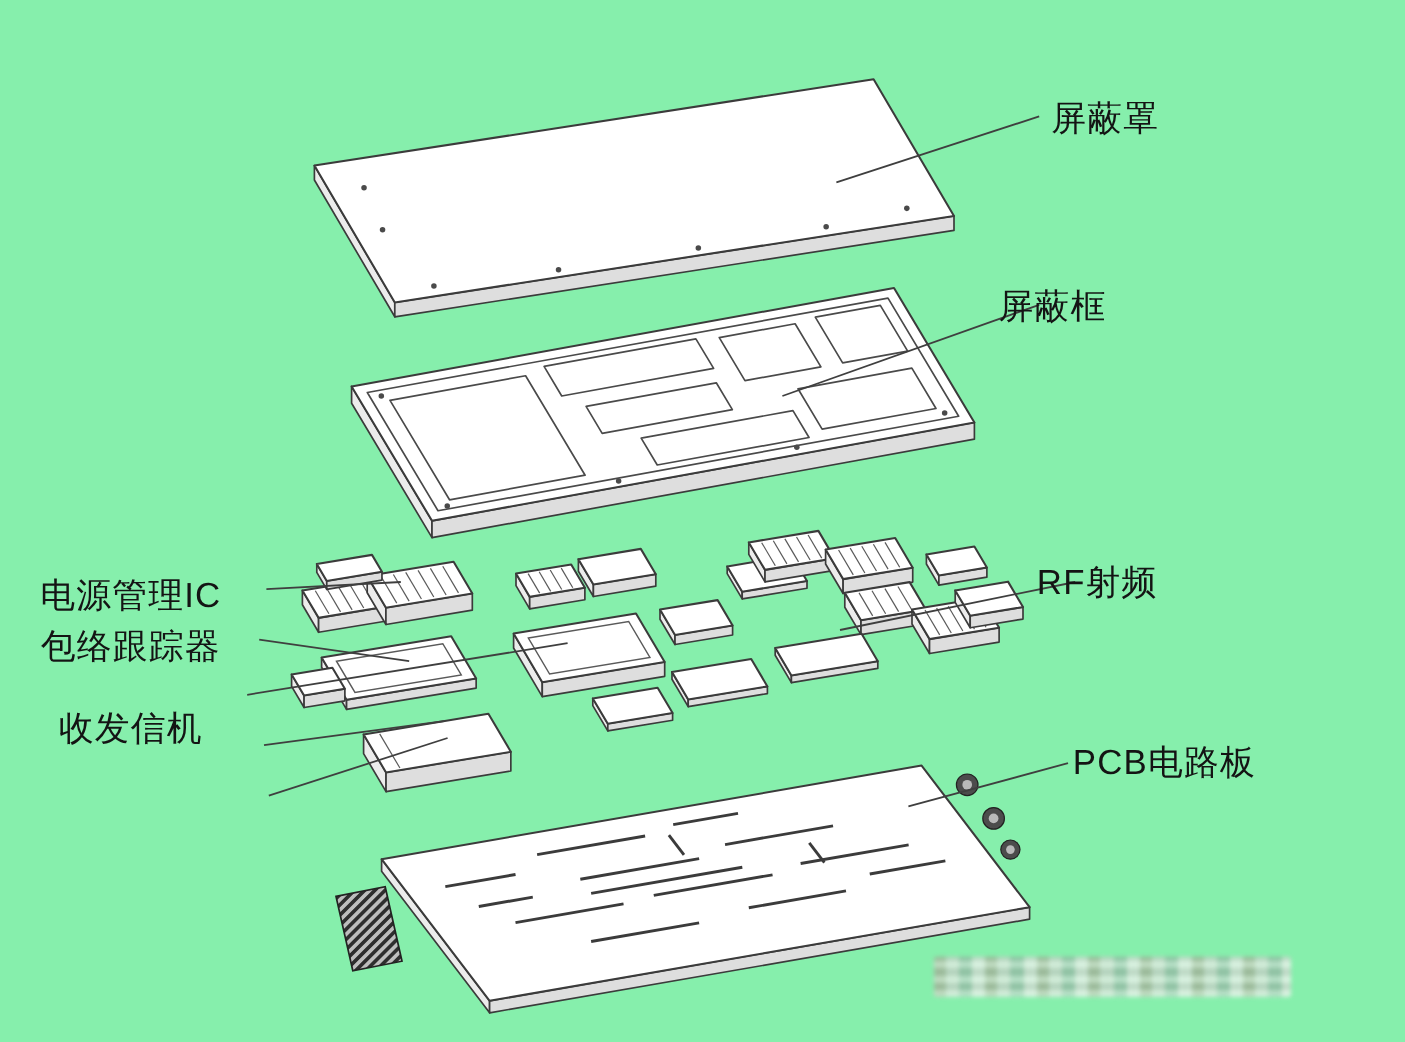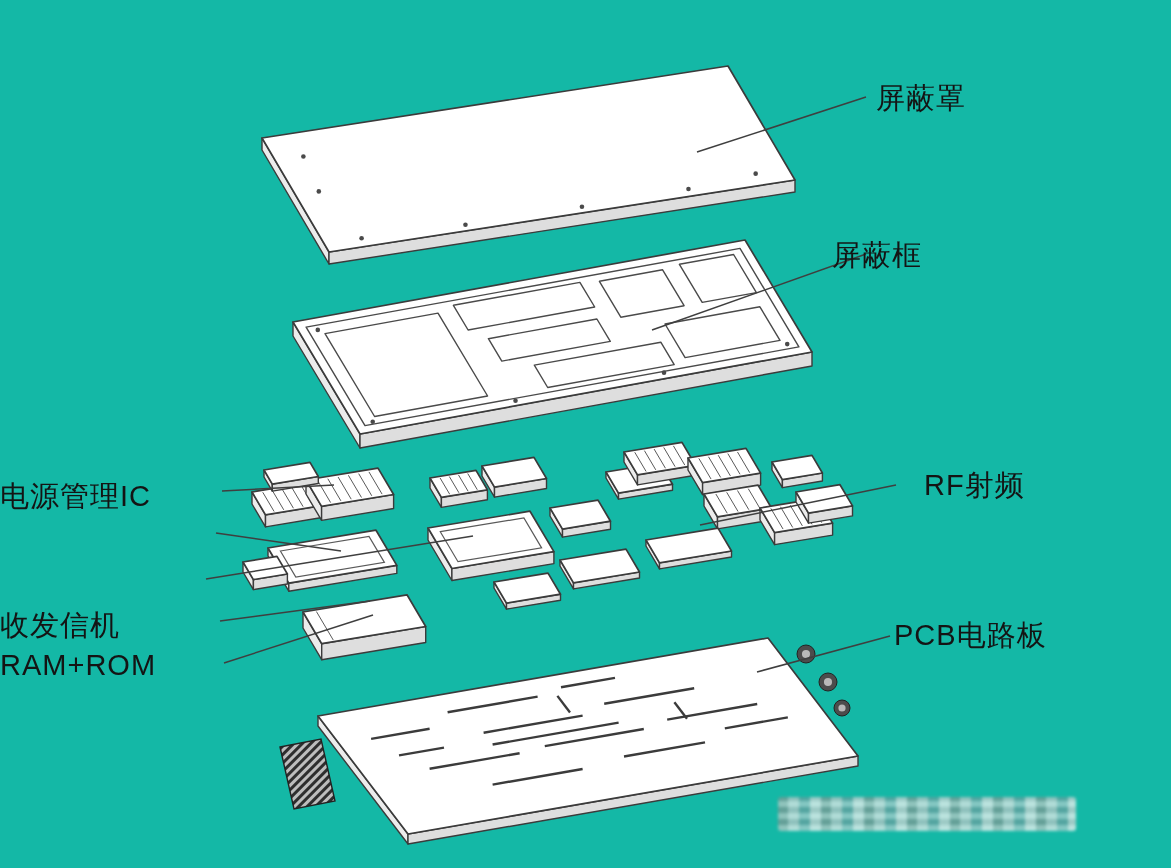--- a/index.html
+++ b/index.html
@@ -1,20 +1,20 @@
 <!DOCTYPE html>
 <html><head>
 <meta charset="utf-8">
 <style>
   html,body{margin:0;padding:0;background:#ffffff;}
-  .canvas{position:relative;width:1171px;height:868px;background:#14b8a6;overflow:hidden;
+  .canvas{position:relative;width:1171px;height:868px;background:#86efac;overflow:hidden;
           font-family:"Liberation Sans", sans-serif;}
   .canvas svg{position:absolute;left:0;top:0;}
   .label{position:absolute;font-size:29px;color:#141414;letter-spacing:1px;white-space:nowrap;}
-  .label.left{left:0;width:218px;text-align:left;}
+  .label.left{left:0;width:218px;text-align:center;}
   .face{fill:#ffffff;stroke:#3b3b3b;stroke-width:1.7;stroke-linejoin:round;}
   .side{fill:#ececec;stroke:#3b3b3b;stroke-width:1.4;stroke-linejoin:round;}
   .side2{fill:#dedede;stroke:#3b3b3b;stroke-width:1.4;stroke-linejoin:round;}
   .compartment{fill:none;stroke:#4a4a4a;stroke-width:1.4;stroke-linejoin:round;}
   .inner{fill:none;stroke:#5a5a5a;stroke-width:1.2;}
   .rib{stroke:#5a5a5a;stroke-width:1;}
   .slot{stroke:#3b3b3b;stroke-width:2.4;}
   .dot{fill:#4a4a4a;}
   .leader{stroke:#3f3f3f;stroke-width:1.5;}
   .hole-outer{fill:#4c4c4c;stroke:#222222;stroke-width:1;}
@@ -201,21 +201,21 @@
         <line x1="222" y1="491" x2="334" y2="485" class="leader"></line>
         <line x1="216" y1="533" x2="341" y2="551" class="leader"></line>
         <line x1="206" y1="579" x2="473" y2="536" class="leader"></line>
         <line x1="220" y1="621" x2="370" y2="601" class="leader"></line>
         <line x1="224" y1="663" x2="373" y2="615" class="leader"></line>
       </g>
     </svg>
 
   <div class="label" style="left:876px;top:79px">屏蔽罩</div>
   <div class="label" style="left:832px;top:236px">屏蔽框</div>
-  <div class="label" style="left:924px;top:466px">RF射频</div>
+  <div class="label" style="left:864px;top:466px">RF射频</div>
   <div class="label" style="left:894px;top:616px">PCB电路板</div>
 
   <div class="label left" style="top:477px">电源管理IC</div>
-  <div class="label left" style="top:606px">收发信机</div>
-  <div class="label left" style="top:649px">RAM+ROM</div>
+  <div class="label left" style="top:519px">包络跟踪器</div>
+  <div class="label left" style="top:588px">收发信机</div>
 
   <div class="watermark"></div>
 </div>
 
 </body></html>

